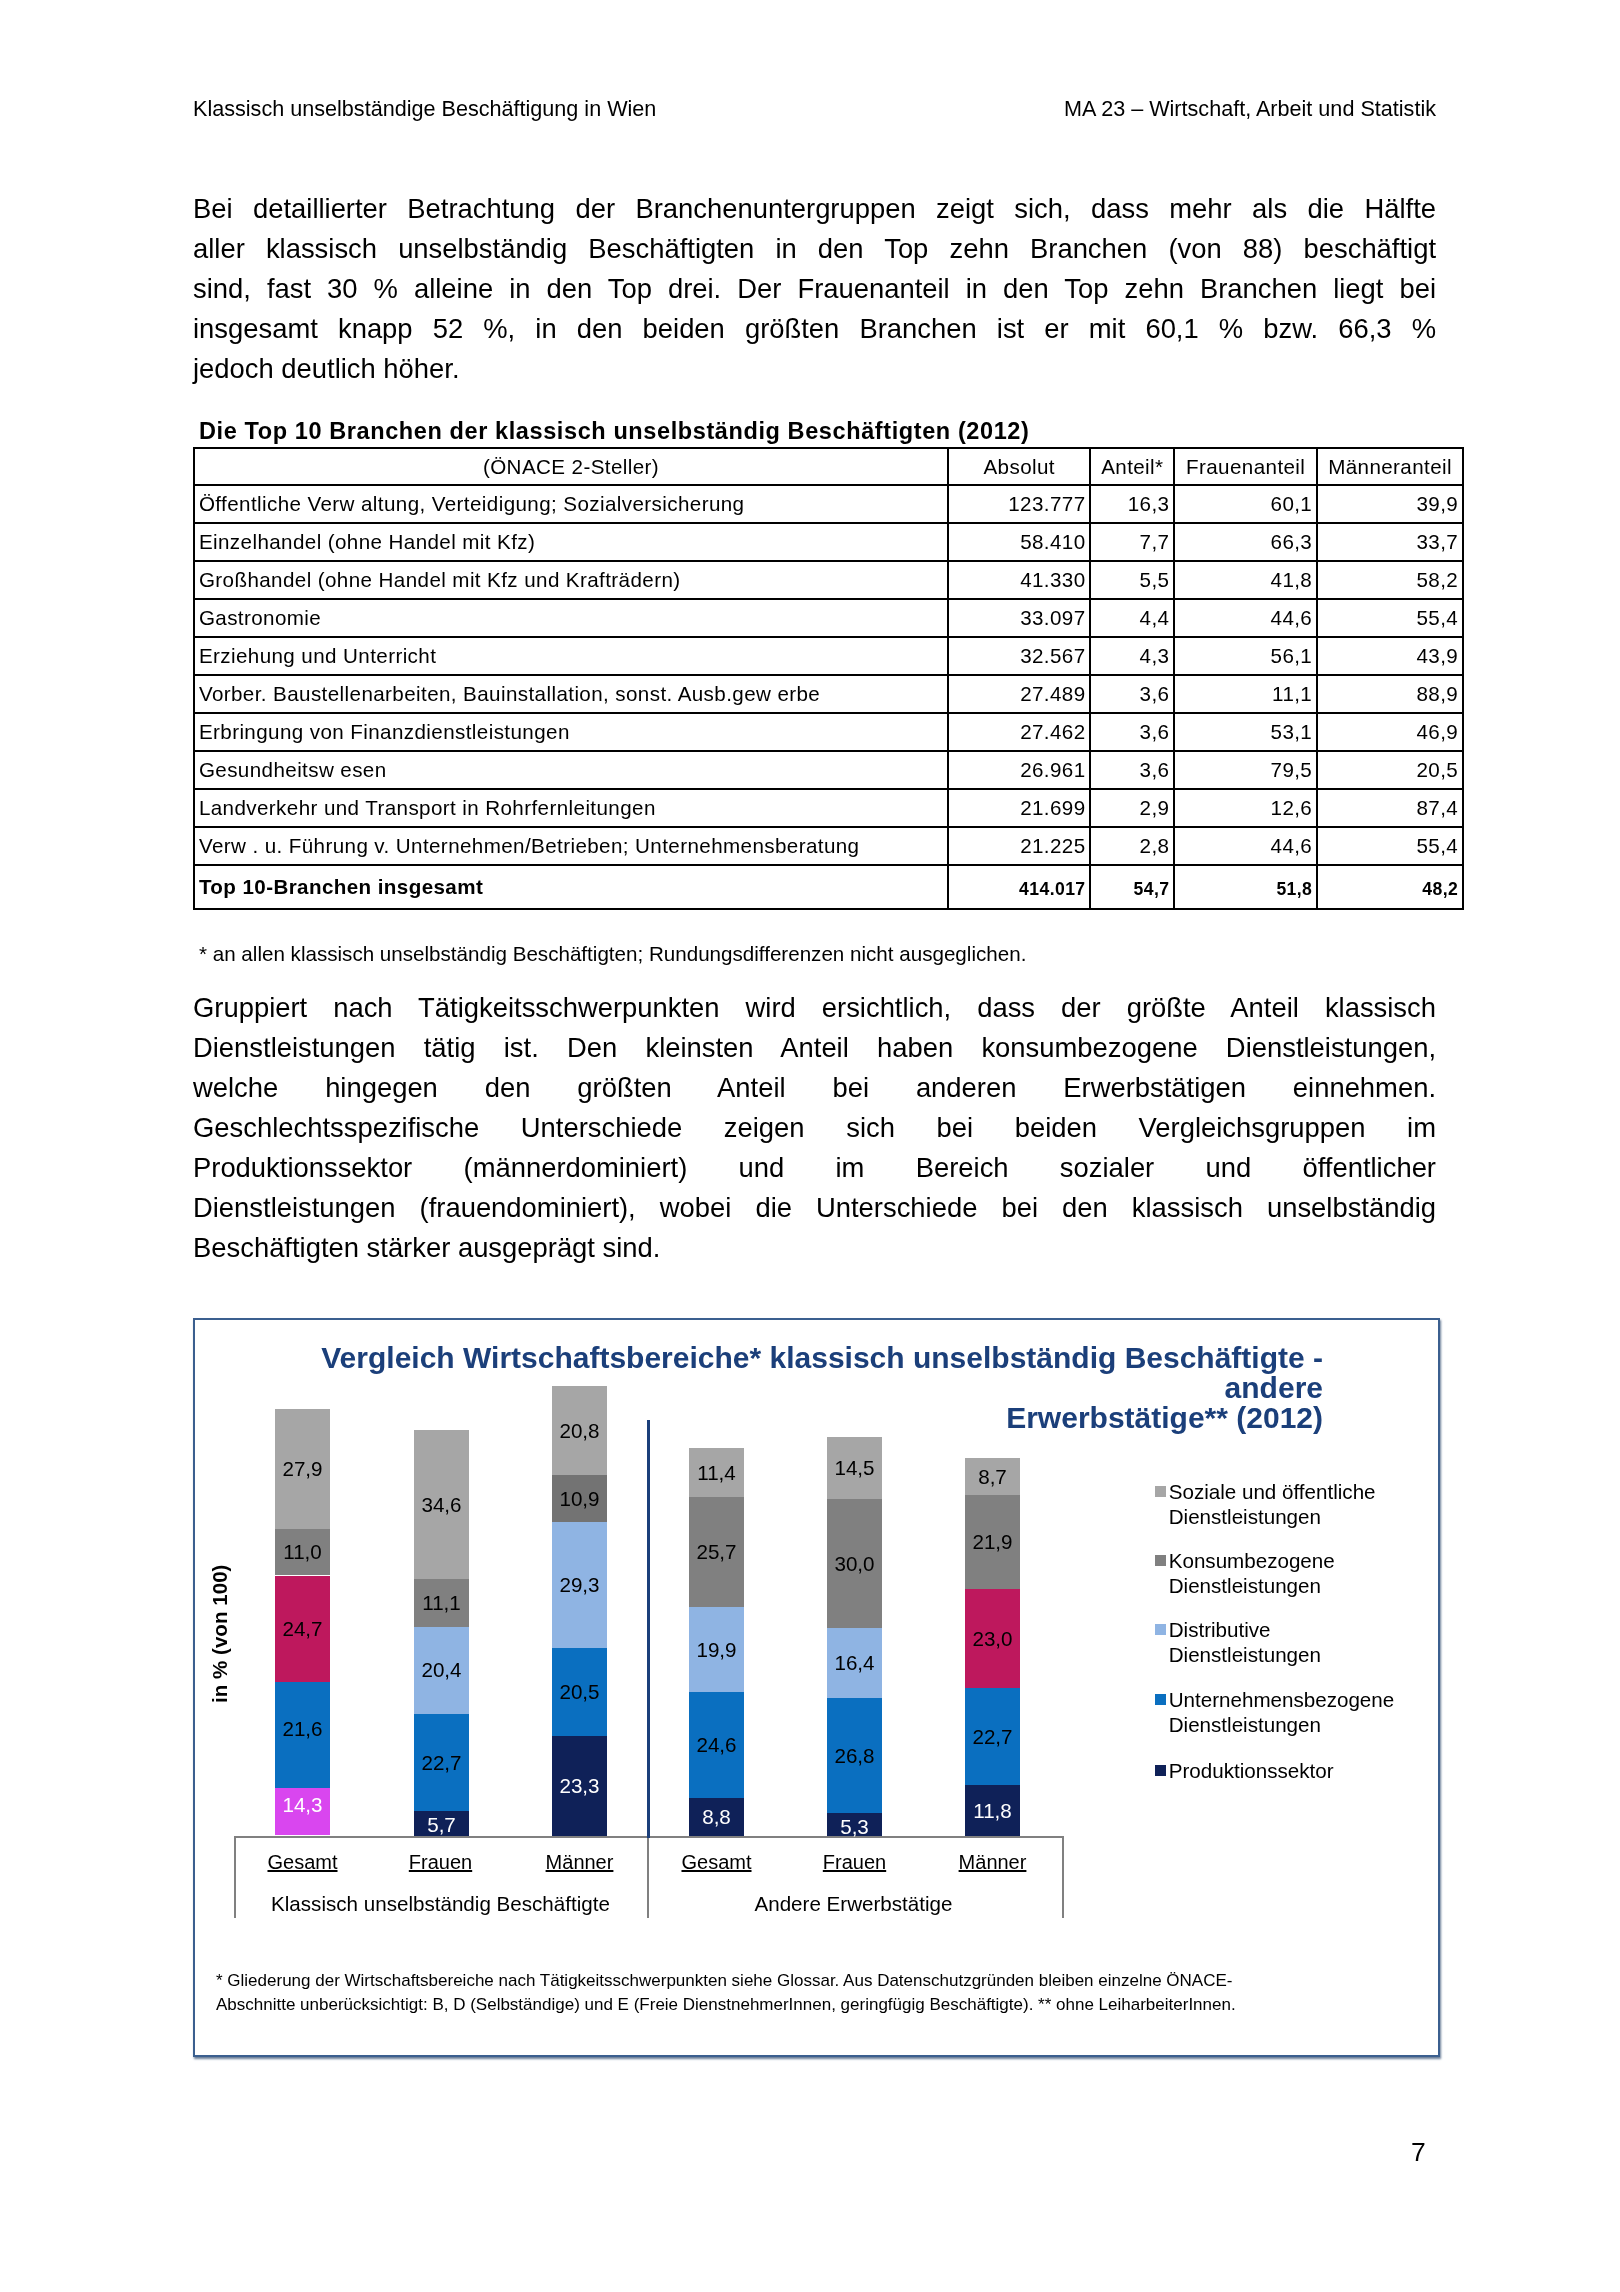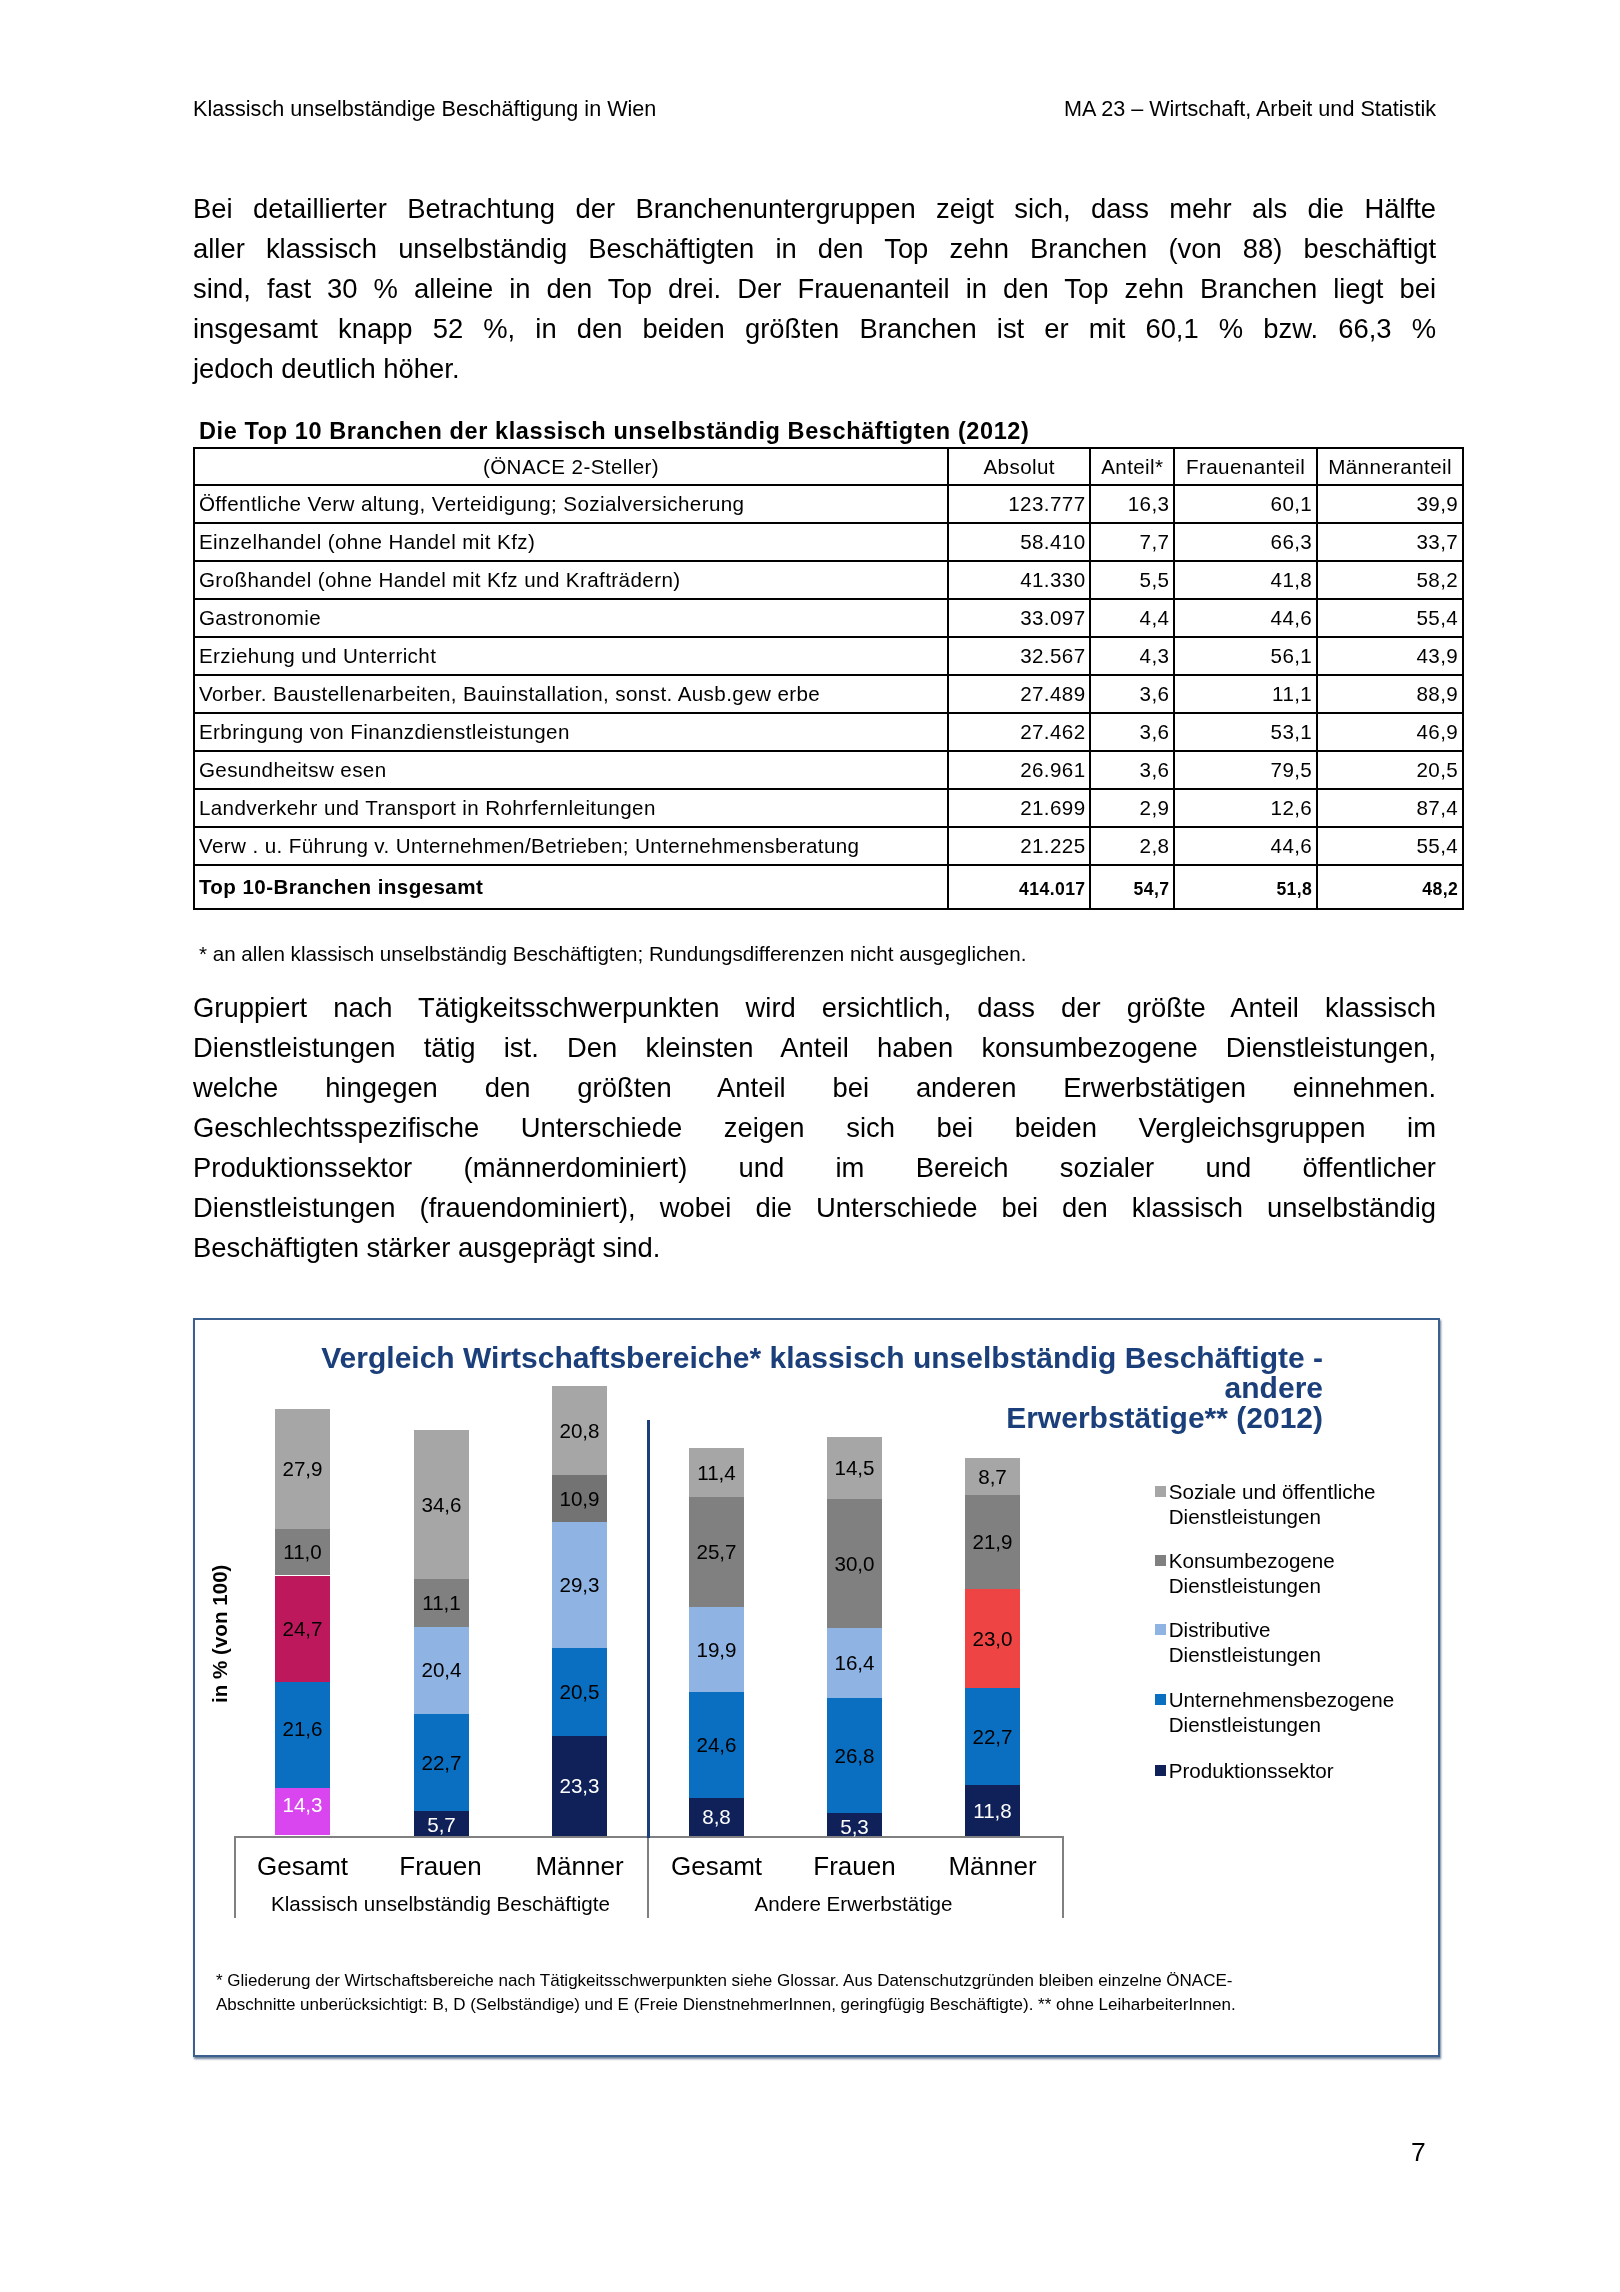--- a/index.html
+++ b/index.html
@@ -18,21 +18,21 @@
   table.t tr.total td { font-weight:bold; }
   table.t tr.total td.num { font-size:17.6px; padding-top:5.9px; }
   .tnote { left:199px; top:942px; font-size:20.6px; }
   .frame { left:193px; top:1318px; width:1243px; height:735px; border:2px solid #3b5f8f; box-shadow:1px 2px 2px #6b7f99; }
   .ctitle { left:225px; top:1343px; width:1098px; text-align:right; color:#1b3f7a; font-weight:bold; font-size:30px; line-height:30px; }
   .bar { position:absolute; width:55px; }
   .seg { position:absolute; left:0; width:55px; font-size:20.6px; text-align:center; }
   .seg span { position:absolute; left:0; right:0; }
   .yl { left:196px; top:1627px; font-weight:bold; font-size:20.6px; transform:rotate(-90deg); transform-origin:left top; white-space:nowrap; }
   .axisbox { border-left:2px solid #808080; border-top:2px solid #808080; }
-  .cat { font-size:26px; text-align:center; width:137px; }
+  .cat { font-size:20px; text-align:center; width:137px;text-decoration:underline; }
   .grp { font-size:20.6px; text-align:center; }
   .leg { left:1155px; font-size:20.6px; line-height:24.5px; }
   .leg .sw { position:absolute; left:0; top:5.9px; width:10.8px; height:10.8px; }
   .leg .lt { margin-left:13.7px; display:block; }
   .fnote { left:216px; top:1969px; font-size:17px; line-height:23.5px; width:1206px; }
   .pnum { left:1411px; top:2137px; font-size:26.5px; }
 </style>
 </head>
 <body>
 
@@ -298,21 +298,21 @@
   </div>
 <div class="seg" style="position: absolute; top: 1437px; height: 62px; background: rgb(166, 166, 166); color: rgb(0, 0, 0); left: 827px;">
     <span style="top: 19.4px;">14,5</span>
   </div>
 <div class="seg" style="position: absolute; top: 1785px; height: 51px; background: rgb(15, 33, 88); color: rgb(255, 255, 255); left: 965px;">
     <span style="top: 13.6px;">11,8</span>
   </div>
 <div class="seg" style="position: absolute; top: 1688px; height: 97px; background: rgb(10, 111, 192); color: rgb(0, 0, 0); left: 965px;">
     <span style="top: 37px;">22,7</span>
   </div>
-<div class="seg" style="position: absolute; top: 1589px; height: 99px; background: #ef4444; color: rgb(0, 0, 0); left: 965px;">
+<div class="seg" style="position: absolute; top: 1589px; height: 99px; background: #be185d; color: rgb(0, 0, 0); left: 965px;">
     <span style="top: 38px;">23,0</span>
   </div>
 <div class="seg" style="position: absolute; top: 1495px; height: 94px; background: rgb(128, 128, 128); color: rgb(0, 0, 0); left: 965px;">
     <span style="top: 35px;">21,9</span>
   </div>
 <div class="seg" style="position: absolute; top: 1458px; height: 37px; background: rgb(166, 166, 166); color: rgb(0, 0, 0); left: 965px;">
     <span style="top: 7px;">8,7</span>
   </div>
 
 

